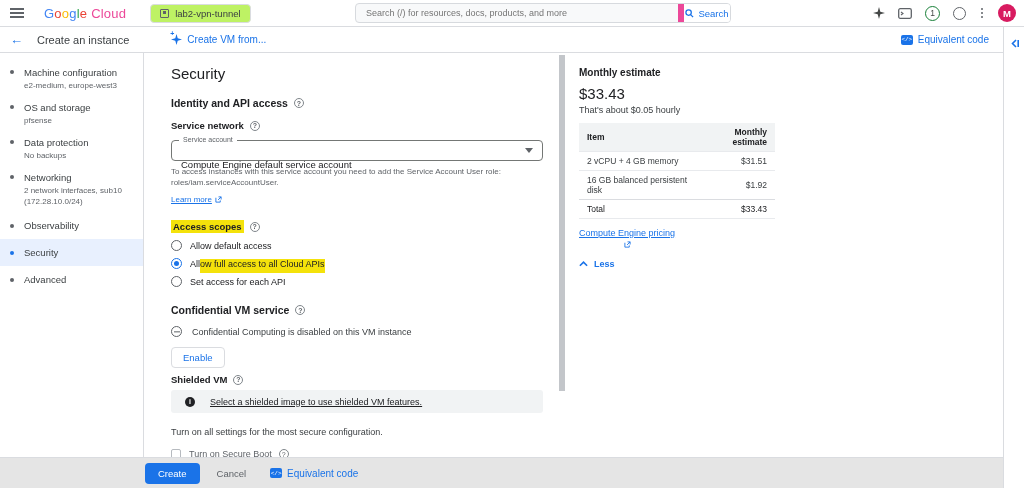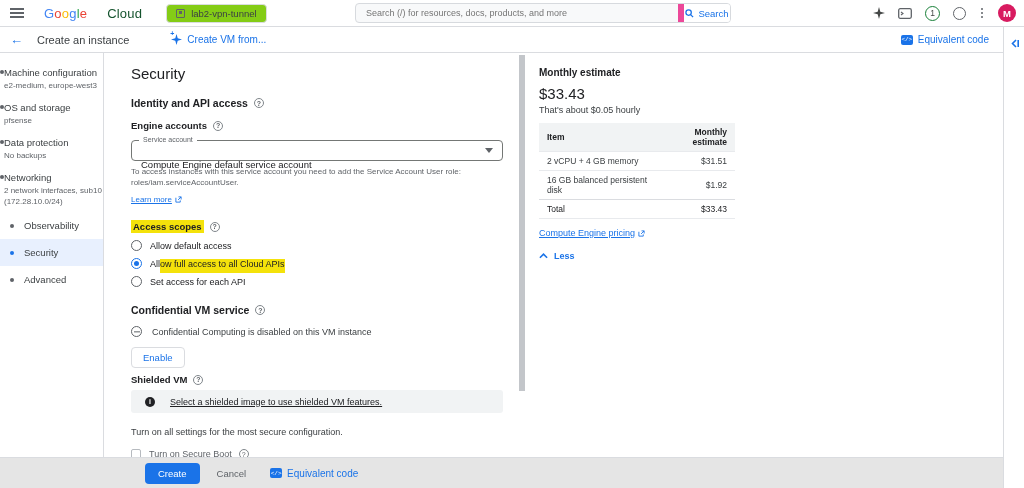--- a/index.html
+++ b/index.html
@@ -8,24 +8,24 @@
   #app { width:1024px; height:488px; display:grid;
     grid-template-columns:1003px 21px; grid-template-rows:27px 26px 404px 31px; }
 
   
   .topbar { grid-column:1/3; display:flex; align-items:center; gap:10px;
     border-bottom:1px solid #dadce0; padding:0 8px 0 10px; position:relative; background:#fff; }
   .hamburger { width:14px; height:10px; border-top:2px solid #5f6368; border-bottom:2px solid #5f6368;
     position:relative; cursor:pointer; }
   .hamburger::after { content:""; position:absolute; left:0; right:0; top:2px; height:2px; background:#5f6368; }
   .logo { display:flex; align-items:baseline; font-size:13px; margin-left:10px; letter-spacing:.2px; }
-  .logo .cl { color:#14532d; margin-left:20px; }
+  .logo .cl { color:#ec4899; margin-left:4px; }
   .lg0,.lg3 { color:#4285F4; } .lg1,.lg5 { color:#EA4335; } .lg2 { color:#FBBC05; } .lg4 { color:#34A853; }
   .project-btn { display:flex; align-items:center; gap:6px; border:1px solid #dadce0; border-radius:4px;
-    height:19px; padding:0 9px; margin-left:14px; font-size:9.5px; color:#3c4043; cursor:pointer; background:#84cc16; }
+    height:19px; padding:0 9px; margin-left:14px; font-size:9.5px; color:#3c4043; cursor:pointer; background:#bef264; }
   .proj-icon { width:9px; height:9px; position:relative; }
   .proj-icon::before { content:""; position:absolute; inset:0; border:1.5px solid #5f6368; border-radius:1px; }
   .proj-icon::after { content:""; position:absolute; left:2.5px; top:2.5px; width:3px; height:3px; background:#5f6368; }
   .search-wrap { position:absolute; left:355px; top:3px; width:376px; height:20px; display:flex;
     border:1px solid #d7dade; border-radius:4px; background:#f8f9fa; overflow:hidden; }
   .search-input { flex:1; border:none; outline:none; background:transparent; font-family:inherit;
     font-size:9px; color:#5f6368; padding:0 10px; }
   .search-btn { width:52px; display:flex; align-items:center; justify-content:center; gap:4px;
     background:#fff; border-left:6px solid #ec4899; color:#1a73e8; font-size:9.5px; cursor:pointer; }
   .tb-icons { margin-left:auto; display:flex; align-items:center; gap:13px; }
@@ -49,21 +49,21 @@
   .spark-plus { position:relative; width:11px; height:11px; }
   .spark-plus .plus { position:absolute; left:-1px; top:-4px; font-size:7px; font-weight:bold; color:#1a73e8; }
   .eq-code { display:flex; align-items:center; gap:5px; color:#1a73e8; font-size:10px; cursor:pointer; margin-left:auto; }
   .code-icon { width:12px; height:10px; background:#1a73e8; border-radius:2px; color:#fff; font-size:6px;
     display:flex; align-items:center; justify-content:center; font-family:"Liberation Mono", monospace; }
   .code-icon::after { content:"</>"; }
 
   
   .content { grid-column:1; display:flex; background:#fff; overflow:hidden; }
 
-  .sidebar { width:104px; border-right:1px solid #dadce0; padding-top:8px; flex-shrink:0; }
+  .sidebar { width:144px; border-right:1px solid #dadce0; padding-top:8px; flex-shrink:0; }
   .sb-item { display:flex; padding:5px 4px 5px 0; cursor:pointer; }
   .sb-item.slim { padding:7px 4px 7px 0; }
   .sb-item.active { background:#e8f0fe; }
   .bullet-col { width:24px; display:flex; justify-content:center; padding-top:4px; }
   .bullet { width:4px; height:4px; border-radius:50%; background:#5f6368; }
   .sb-item.active .bullet { background:#1a73e8; }
   .sb-label { font-size:9.5px; color:#3c4043; line-height:13px; }
   .sb-sub { font-size:8px; color:#5f6368; line-height:11px; margin-top:1px; width:98px; }
   .sb-sub:empty { display:none; }
 
@@ -121,21 +121,21 @@
   .estimate { flex:1; padding:14px 16px 0 13px; }
   .est-title { font-size:10px; font-weight:bold; }
   .est-amount { font-size:15px; margin-top:7px; }
   .est-hourly { font-size:9px; color:#3c4043; margin-top:3px; }
   .est-note { font-size:8px; color:#5f6368; margin-top:7px; }
   .est-table { width:196px; margin-top:8px; border-collapse:collapse; }
   .est-table th { background:#f1f3f4; font-size:8.5px; text-align:left; padding:4px 8px; font-weight:bold; }
   .est-table th.r, .est-table td.r { text-align:right; }
   .est-table td { font-size:8.5px; color:#3c4043; padding:4px 8px; border-top:1px solid #e8eaed; }
   .est-table tr.total td { border-top:1px solid #dadce0; border-bottom:1px solid #e8eaed; color:#202124; }
-  .pricing-link { display:inline-flex; align-items:center; gap:3px; font-size:9px; margin-top:9px; }
+  .pricing-link { display:inline-flex; align-items:center; gap:3px; font-size:9px; margin-top:9px;flex-direction:column; }
   .less { display:flex; align-items:center; gap:6px; color:#1a73e8; font-size:9px; font-weight:bold;
     margin-top:11px; cursor:pointer; }
 
   
   .strip { grid-column:2; grid-row:2/5; border-left:1px solid #dadce0; background:#fff;
     display:flex; justify-content:center; padding-top:8px; }
   .collapse { cursor:pointer; height:12px; }
 
   
   .footer { grid-column:1; border-top:1px solid #dadce0; display:flex; align-items:center;
@@ -282,21 +282,21 @@
 
     <div class="main">
       <div class="h1">Security</div>
 
       <div class="sec-title">
         <span>Identity and API access</span>
         <span class="help"></span>
       </div>
 
       <div class="sub-title">
-        <span>Engine accounts</span>
+        <span>Service network</span>
         <span class="help"></span>
       </div>
 
       <div class="select-box">
         <span class="float-label">Service account</span>
         <span class="select-value">Compute Engine default service account</span>
         <span class="caret-down"></span>
       </div>
       <div class="helper">To access instances with this service account you need to add the Service Account User role: roles/iam.serviceAccountUser.</div>
       <div>

